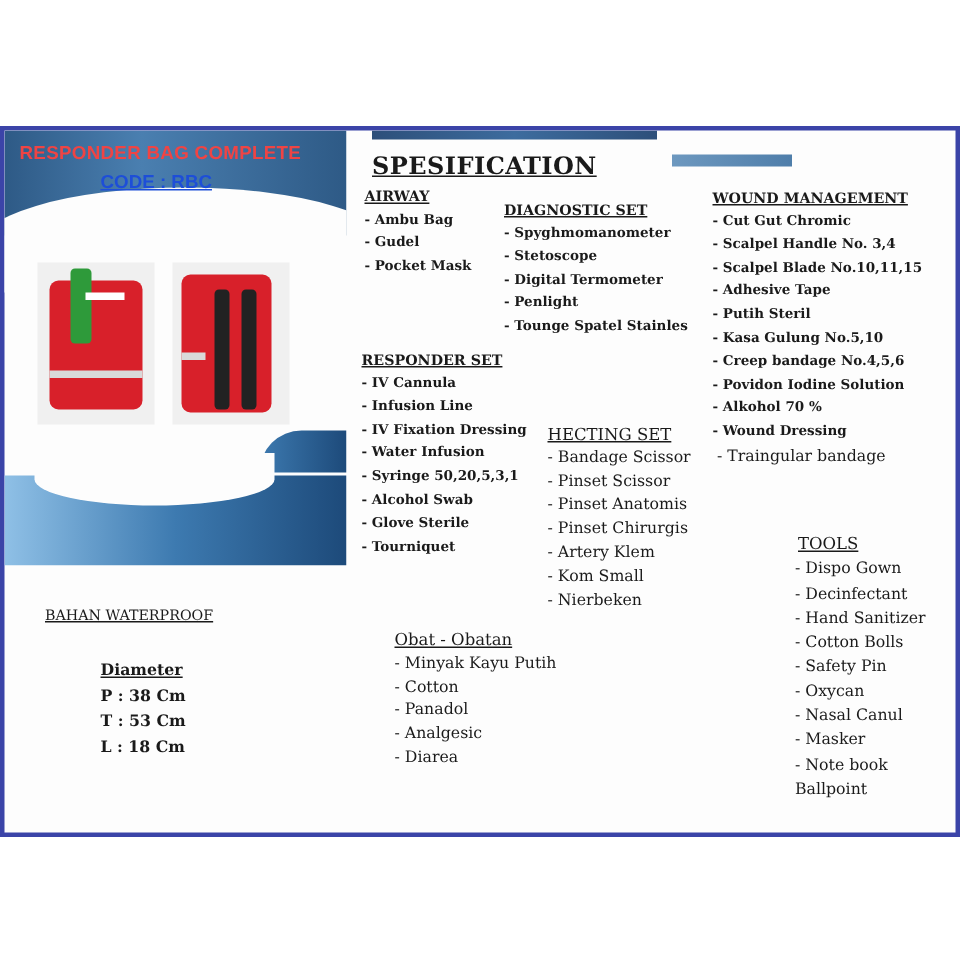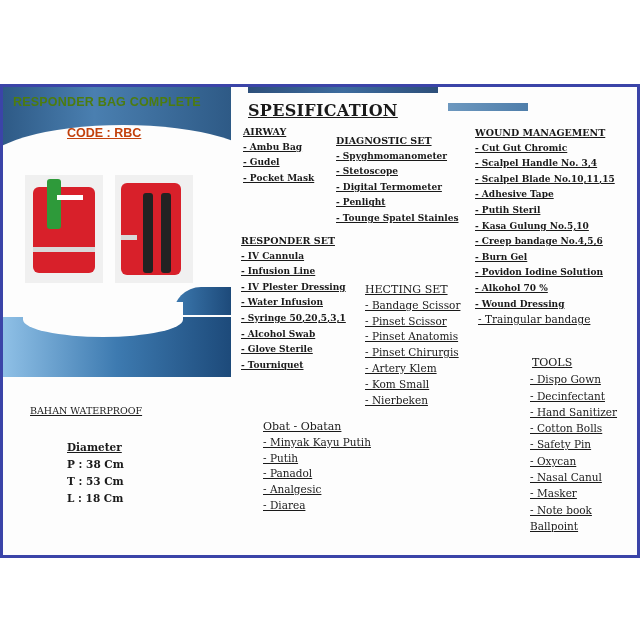--- a/index.html
+++ b/index.html
@@ -2,36 +2,36 @@
 <html><head>
 <meta charset="utf-8">
 <style>
   html, body { margin:0; padding:0; background:#ffffff; }
   body { width:640px; height:640px; position:relative; overflow:hidden; font-family:"DejaVu Serif", serif; color:#1a1a1a; }
   .frame { position:absolute; left:0; top:84px; width:634px; height:468px; border:3px solid #3b44a8; background:#fdfdfd; overflow:hidden; }
   
   .left-panel { position:absolute; left:0; top:0; width:228px; height:290px; overflow:hidden; }
   .hdr-band { position:absolute; left:0; top:0; width:228px; height:70px; background:linear-gradient(90deg,#2e5a86 0%, #4a7fb0 40%, #2e5a86 100%); }
   .hdr-wave { position:absolute; left:-20px; top:38px; width:280px; height:70px; background:#fdfdfd; border-radius:50% 50% 0 0 / 60% 60% 0 0; }
-  .title1 { position:absolute; left:10px; top:8px; font-family:"Liberation Sans", sans-serif; font-weight:bold; font-size:12.5px; color:#4d7c0f; letter-spacing:0.2px; }
-  .title2 { position:absolute; left:64px; top:39px; font-family:"Liberation Sans", sans-serif; font-weight:bold; font-size:12.5px; color:#c2410c; text-decoration:underline; }
+  .title1 { position:absolute; left:10px; top:8px; font-family:"Liberation Sans", sans-serif; font-weight:bold; font-size:12.5px; color:#ef4444; letter-spacing:0.2px; }
+  .title2 { position:absolute; left:64px; top:27px; font-family:"Liberation Sans", sans-serif; font-weight:bold; font-size:12.5px; color:#1d4ed8; text-decoration:underline; }
   .photo { position:absolute; top:88px; width:78px; height:108px; background:#f0f0f0; }
   .photo1 { left:22px; }
   .photo2 { left:112px; }
   .bag { position:absolute; background:#d8202a; border-radius:6px; }
   .bottom-band { position:absolute; left:0; top:230px; width:228px; height:60px; background:linear-gradient(90deg,#8fc0e6 0%, #3d7ab0 50%, #1d4a7a 100%); }
   .bottom-wave { position:absolute; left:20px; top:215px; width:160px; height:35px; background:#fdfdfd; border-radius:0 0 50% 50%; }
   .bottom-right-band { position:absolute; left:170px; top:200px; width:58px; height:28px; background:linear-gradient(90deg,#3d7ab0,#1d4a7a); border-radius:40px 0 0 0; }
   .deco-bar-top { position:absolute; left:245px; top:0; width:190px; height:6px; background:linear-gradient(90deg,#2d4f7a,#3d6c9e,#2d4f7a); }
   .deco-bar-right { position:absolute; left:445px; top:16px; width:80px; height:8px; background:linear-gradient(90deg,#6d98bf,#4f7eaa); }
   .spec-title { position:absolute; left:245px; top:14px; font-size:16px; font-weight:bold; text-decoration:underline; letter-spacing:0.3px; }
   .section { position:absolute; font-size:9px; line-height:15.6px; }
   .section .h { font-weight:bold; text-decoration:underline; font-size:9.5px; }
   .section.bold li { font-weight:bold; }
-  .section ul { list-style:none; margin:0; padding:0;text-decoration:underline; }
+  .section ul { list-style:none; margin:0; padding:0; }
   .section.reg { font-size:10.5px; line-height:15.8px; }
   .section.reg .h { font-weight:normal; font-size:11px; }
   .info { position:absolute; font-size:10px; }
 </style>
 </head>
 <body>
 
 <div class="frame">
   <div class="left-panel">
     <div class="hdr-band"></div>
@@ -84,34 +84,33 @@
   <div class="section bold" style="left:472px;top:38px;">
     <div class="h">WOUND MANAGEMENT</div>
     <ul>
       <li>- Cut Gut Chromic</li>
       <li>- Scalpel Handle No. 3,4</li>
       <li>- Scalpel Blade No.10,11,15</li>
       <li>- Adhesive Tape</li>
       <li>- Putih Steril</li>
       <li>- Kasa Gulung No.5,10</li>
       <li>- Creep bandage No.4,5,6</li>
-      <li>- Burn Gel</li>
       <li>- Povidon Iodine Solution</li>
       <li>- Alkohol 70 %</li>
       <li>- Wound Dressing</li>
       <li style="font-weight:normal;font-size:10.5px;padding-left:3px;">- Traingular bandage</li>
     </ul>
   </div>
 
   <div class="section bold" style="left:238px;top:146px;">
     <div class="h">RESPONDER SET</div>
     <ul>
       <li>- IV Cannula</li>
       <li>- Infusion Line</li>
-      <li>- IV Plester Dressing</li>
+      <li>- IV Fixation Dressing</li>
       <li>- Water Infusion</li>
       <li>- Syringe 50,20,5,3,1</li>
       <li>- Alcohol Swab</li>
       <li>- Glove Sterile</li>
       <li>- Tourniquet</li>
     </ul>
   </div>
 
   <div class="section reg" style="left:362px;top:195px;">
     <div class="h">HECTING SET</div>
@@ -123,21 +122,21 @@
       <li>- Artery Klem</li>
       <li>- Kom Small</li>
       <li>- Nierbeken</li>
     </ul>
   </div>
 
   <div class="section reg" style="left:260px;top:332px;">
     <div class="h">Obat - Obatan</div>
     <ul>
       <li>- Minyak Kayu Putih</li>
-      <li>- Putih</li>
+      <li>- Cotton</li>
       <li>- Panadol</li>
       <li>- Analgesic</li>
       <li>- Diarea</li>
     </ul>
   </div>
 
   <div class="section reg" style="left:527px;top:268px;line-height:16.3px;">
     <div class="h" style="margin-left:2px;">TOOLS</div>
     <ul>
       <li>- Dispo Gown</li>

